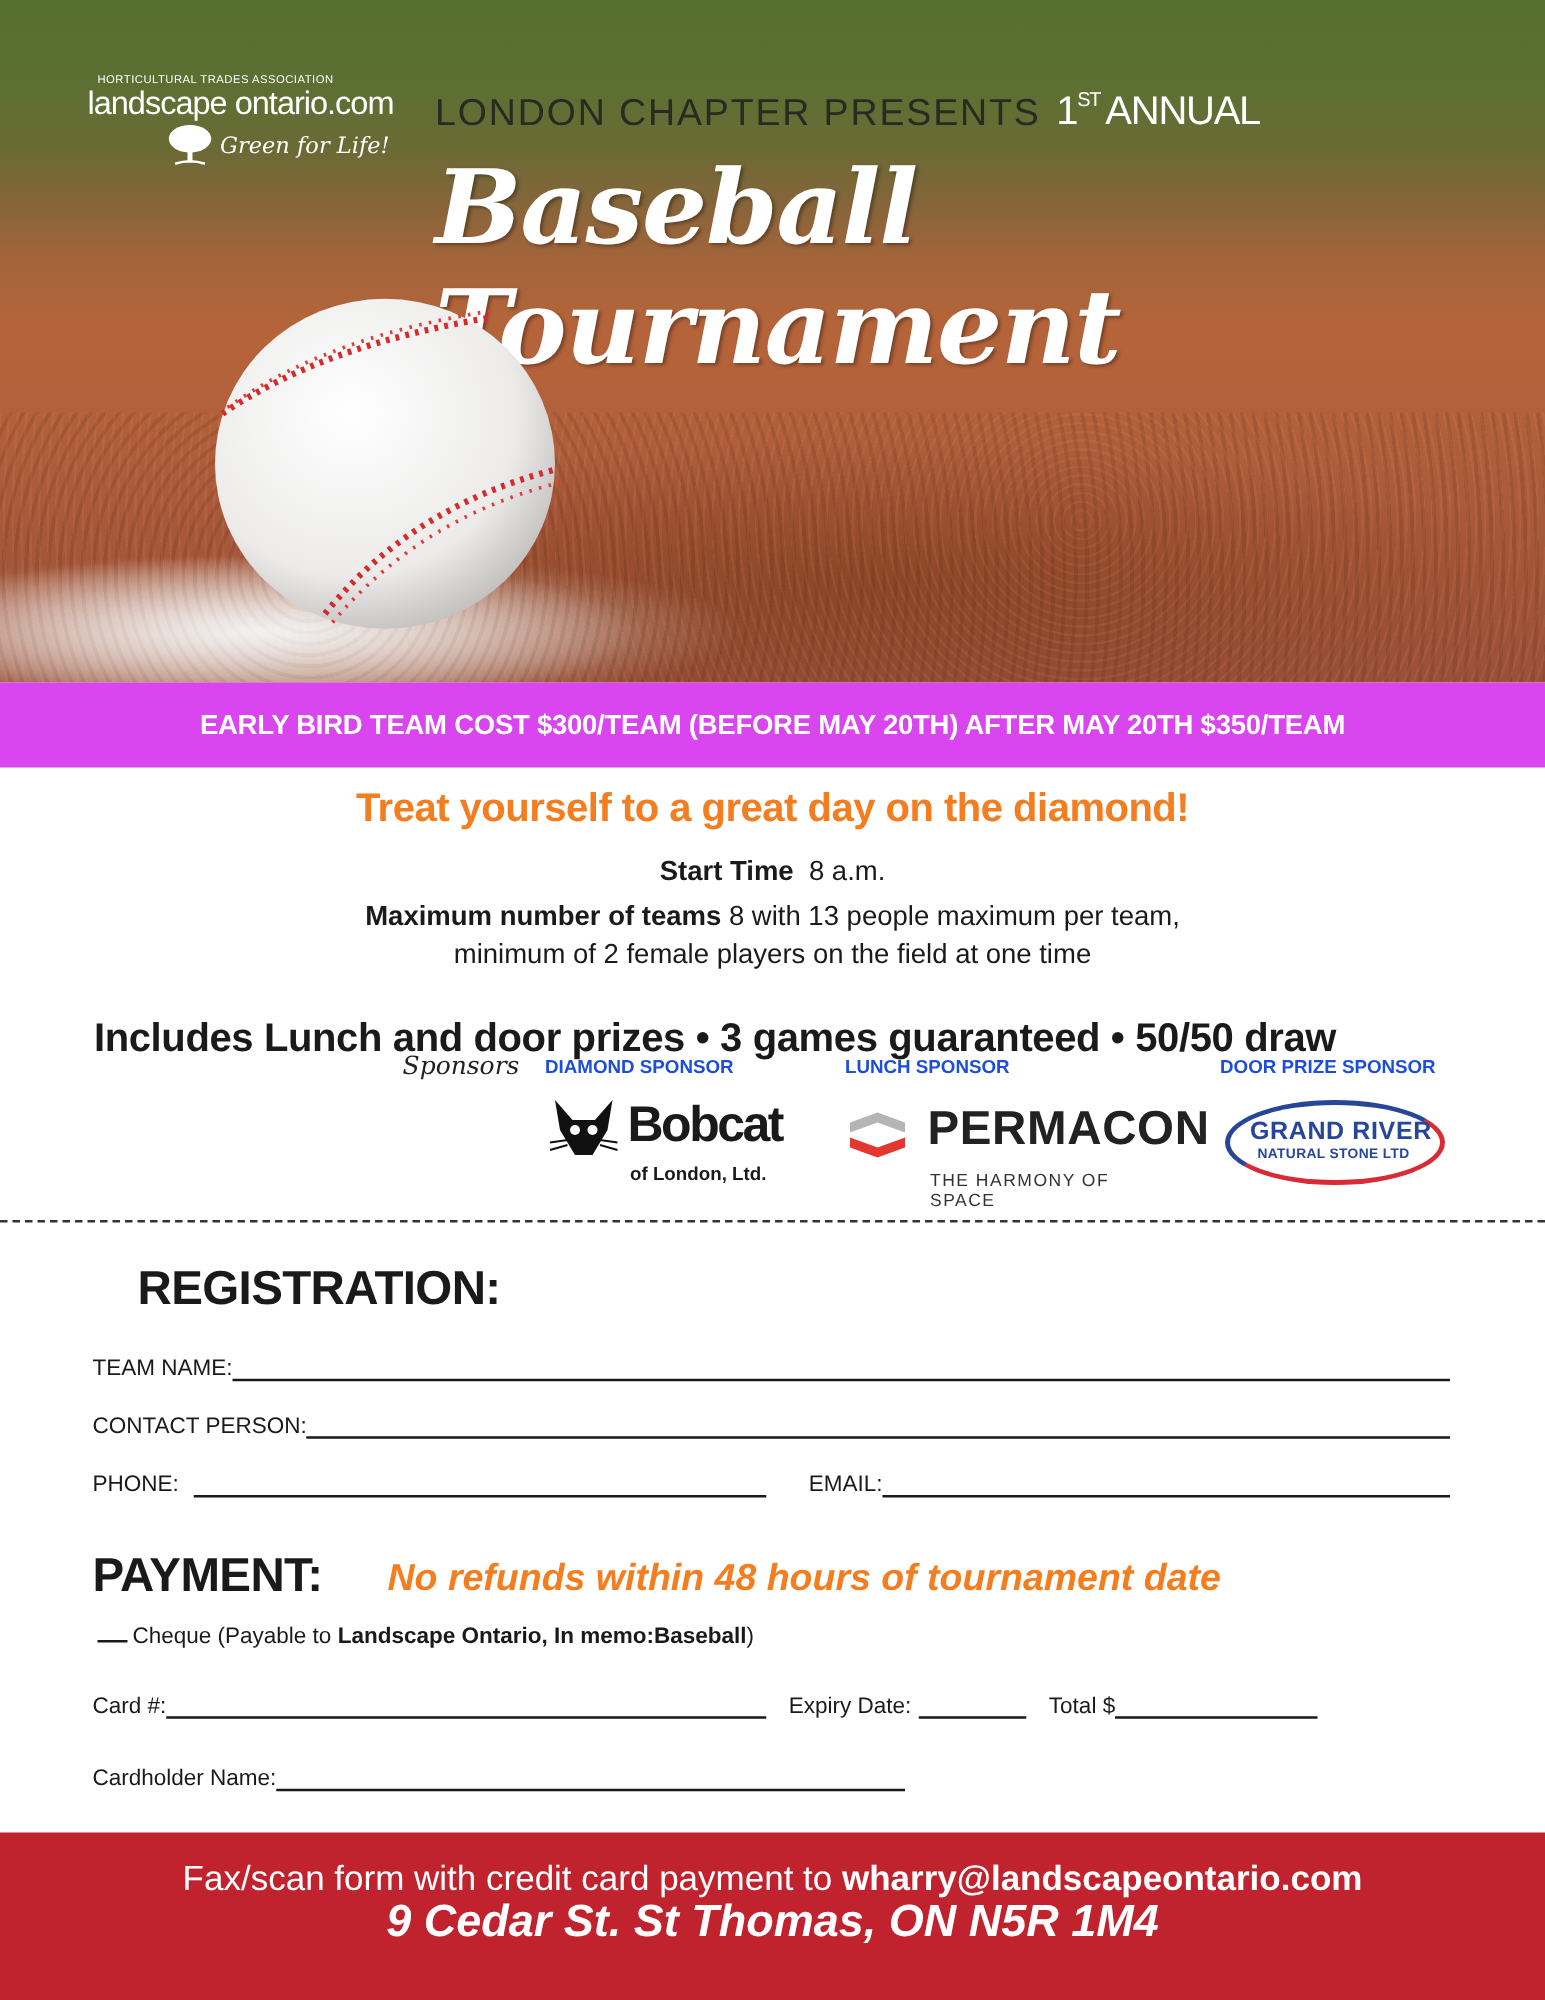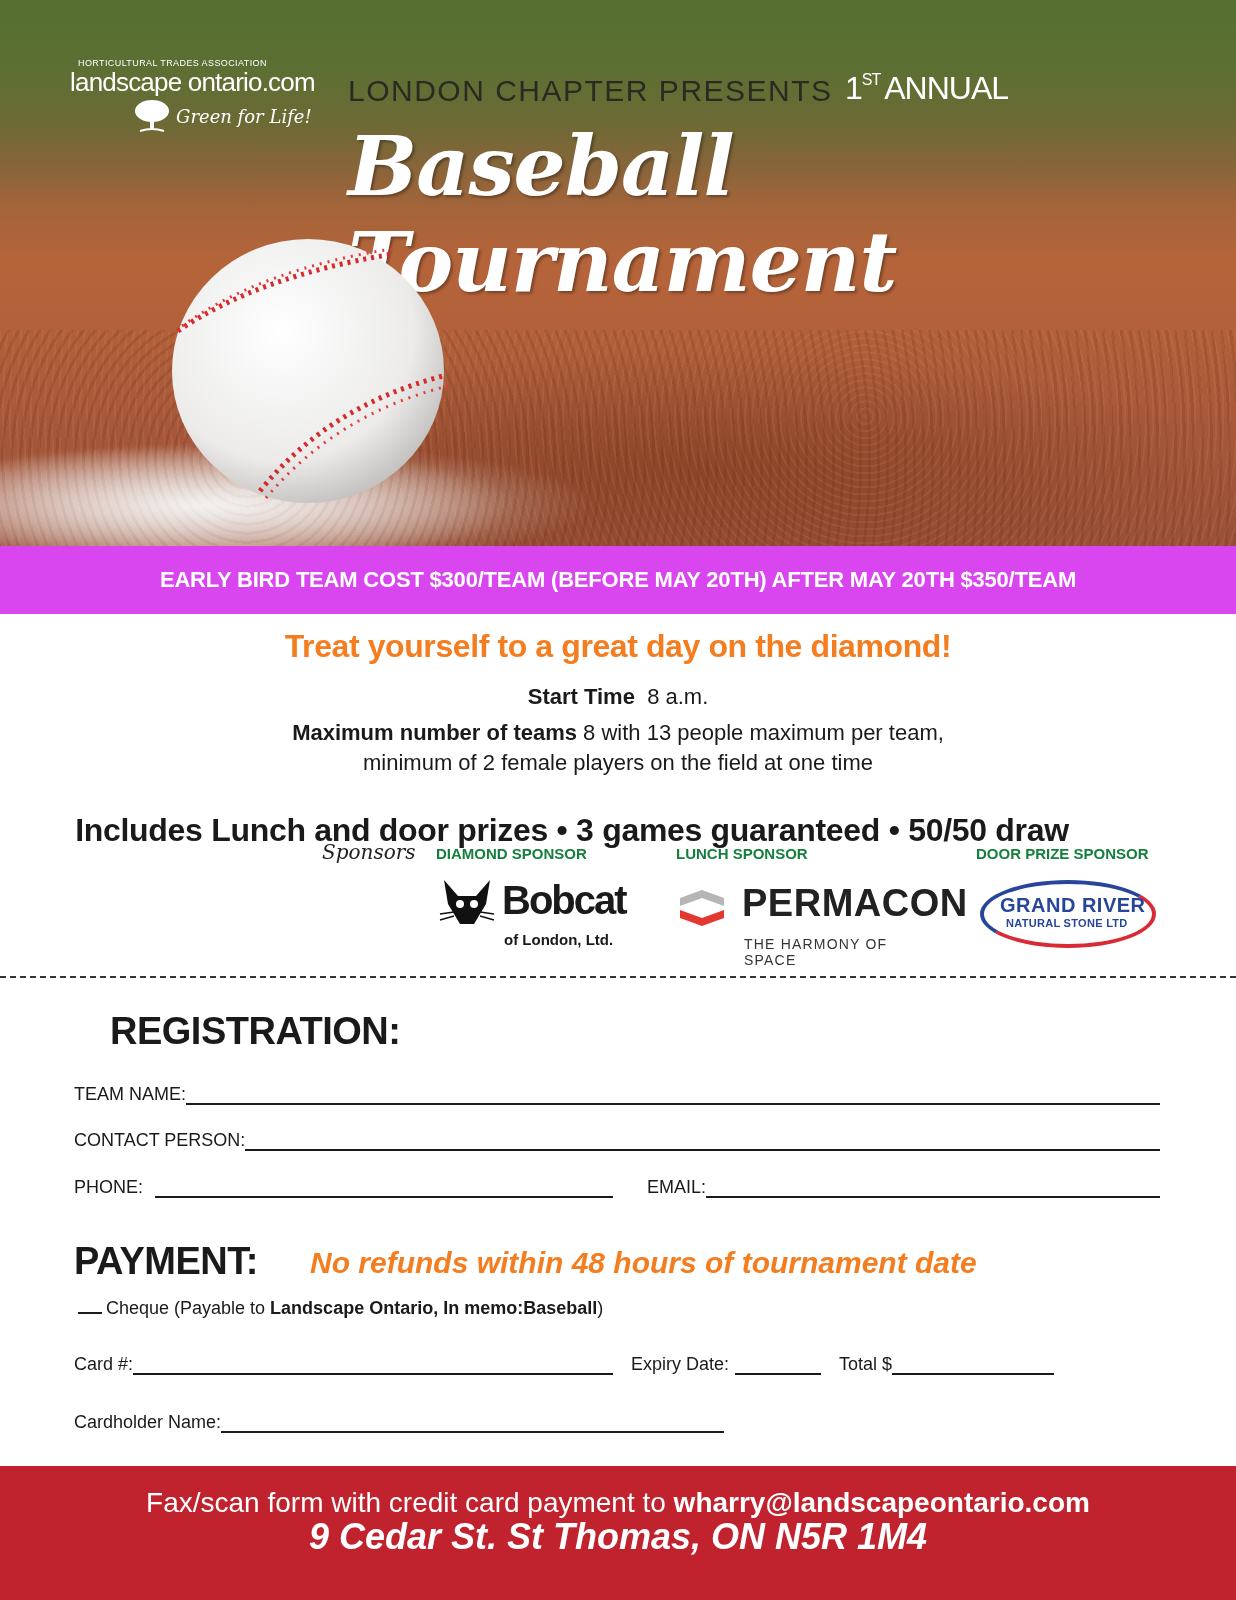--- a/index.html
+++ b/index.html
@@ -60,21 +60,21 @@
   
   .tagline-orange { position: absolute; left: 0; top: 628px; width: 1236px; text-align: center; color: #f47d20; font-size: 32px; font-weight: bold; letter-spacing: -0.4px; }
   .detail { position: absolute; left: 0; width: 1236px; text-align: center; font-size: 22px; color: #1a1a1a; }
   .detail b { font-weight: bold; }
   .d1 { top: 684px; }
   .d2 { top: 720px; }
   .d3 { top: 750px; }
   .includes { position: absolute; left: 0; top: 812px; width: 1144px; text-align: center; font-size: 32px; font-weight: bold; letter-spacing: -0.3px; }
 
   .sponsors-label { position: absolute; left: 322px; top: 840px; font-family: "DejaVu Serif", serif; font-style: italic; font-size: 20px; color: #222; }
-  .sponsor-type { position: absolute; top: 845px; color: #15803d; font-weight: bold; font-size: 15px; }
+  .sponsor-type { position: absolute; top: 845px; color: #1d4ed8; font-weight: bold; font-size: 15px; }
   .st1 { left: 436px; } .st2 { left: 676px; } .st3 { left: 976px; }
 
   .bobcat { position: absolute; left: 438px; top: 876px; width: 200px; height: 80px; }
   .bobcat .name { position: absolute; left: 64px; top: 2px; font-size: 40px; font-weight: bold; letter-spacing: -2px; }
   .bobcat .sub { position: absolute; left: 66px; top: 55px; font-size: 15px; font-weight: bold; }
   .bobcat svg { position: absolute; left: 0; top: 2px; }
 
   .permacon { position: absolute; left: 678px; top: 880px; width: 260px; height: 80px; }
   .permacon svg { position: absolute; left: 0; top: 8px; }
   .permacon .name { position: absolute; left: 64px; top: 2px; font-size: 38px; letter-spacing: 0.5px; font-weight: bold; color: #222; }

